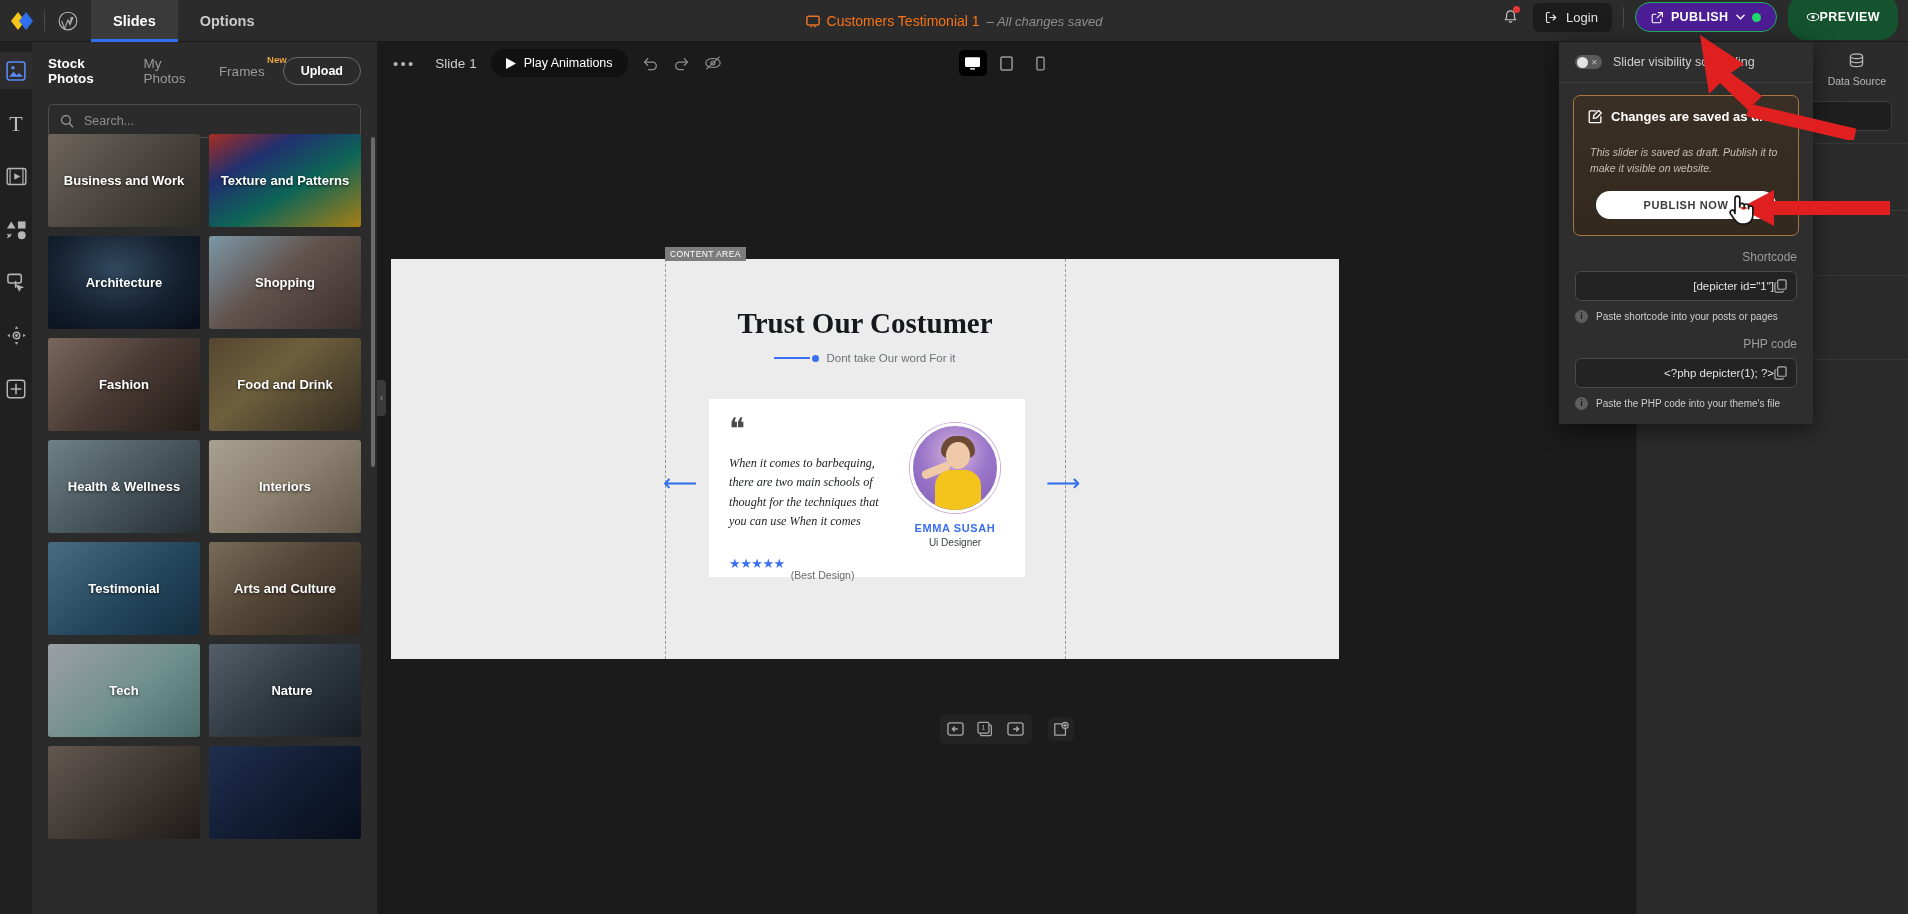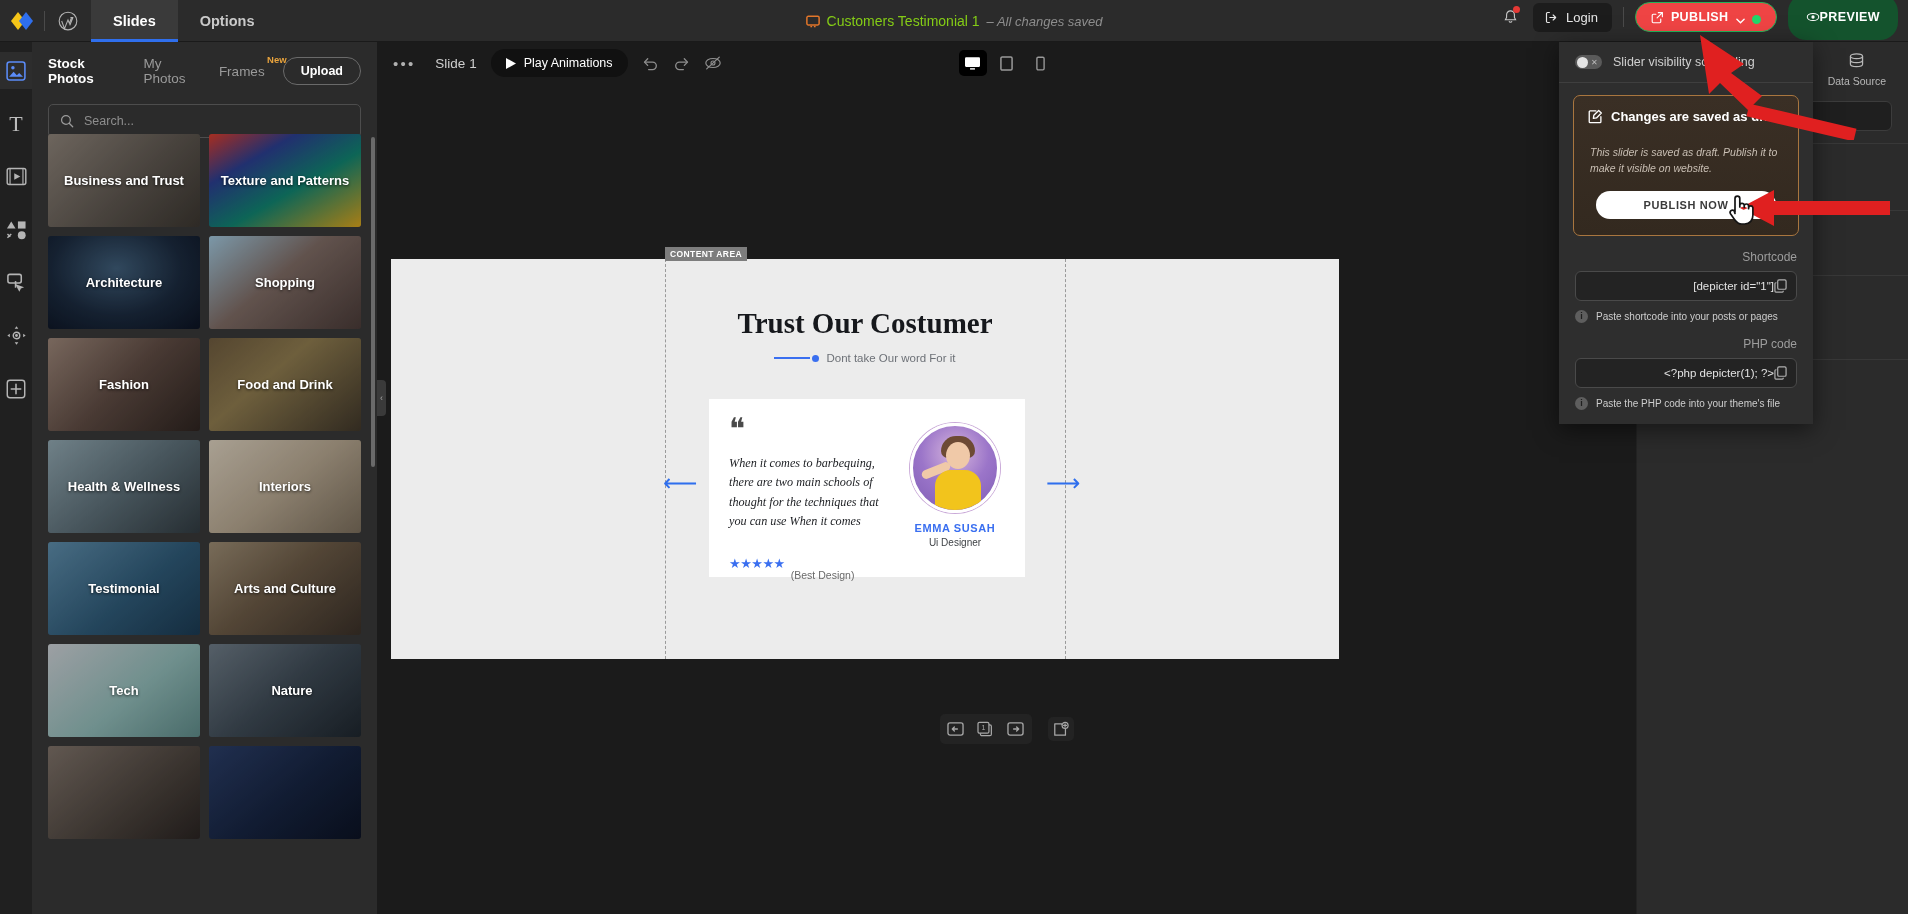--- a/index.html
+++ b/index.html
@@ -28,36 +28,36 @@
   }
   .topnav-item.active { color: #fff; background: #3a3a3a; }
   .topnav-item.active::after {
     content: ""; position: absolute; left: 0; right: 0; bottom: 0; height: 3px; background: #2f6fed;
   }
   .doc-title {
     position: absolute; left: 0; right: 0; top: 0; height: 42px;
     display: flex; align-items: center; justify-content: center; gap: 7px;
     pointer-events: none; font-size: 14px;
   }
-  .doc-title .t-name { color: #84cc16; font-weight: 400; }
+  .doc-title .t-name { color: #f97316; font-weight: 400; }
   .doc-title .t-saved { color: #8d8d8d; font-style: italic; font-size: 13px; }
   .top-right {
     position: absolute; right: 10px; top: 0; height: 34px;
     display: flex; align-items: center; gap: 11px;
   }
   .bell { position: relative; width: 24px; height: 24px; display:flex; align-items:center; justify-content:center; cursor: pointer;}
   .bell .dot { position: absolute; right: 2px; top: 1px; width: 7px; height: 7px; border-radius: 50%; background: #e53935; }
   .login-btn {
     display: flex; align-items: center; gap: 7px; background: #1c1c1c;
     color: #e6e6e6; font-size: 13px; padding: 7px 14px 7px 11px; border-radius: 6px; cursor: pointer;
   }
   .publish-btn {
-    display: flex; align-items: flex-end; gap: 7px; color: #fff; font-size: 12.5px;
+    display: flex; align-items: center; gap: 7px; color: #fff; font-size: 12.5px;
     font-weight: 700; letter-spacing: .4px; padding: 7px 15px;
-    border: 1px solid #21b259; border-radius: 18px; background: #ef4444; cursor: pointer;
+    border: 1px solid #21b259; border-radius: 18px; background: #4c1d95; cursor: pointer;
   }
   .publish-btn .grn-dot { width: 9px; height: 9px; border-radius: 50%; background: #21d66a; }
   .preview-btn {
     display: flex; align-items: center; color: #fff; font-size: 12.5px;
     font-weight: 700; letter-spacing: .4px; padding: 16px 18px;
     border-radius: 18px; background: #14532d; cursor: pointer;
   }
 
   
   .rail {
@@ -152,21 +152,21 @@
   .stage {
     position: absolute; left: 0; top: 175px; width: 948px; height: 400px;
     background: #ececec;
   }
   .content-area-box {
     position: absolute; left: 274px; top: 0; width: 401px; height: 400px;
     border-left: 1px dashed #9a9a9a; border-right: 1px dashed #9a9a9a;
   }
   .content-area-tag {
     position: absolute; left: 274px; top: -12px; background: #7d7d7d; color: #fff;
-    font-size: 8.5px; font-weight: 700; letter-spacing: .4px; padding: 2px 5px;
+    font-size: 8.5px; font-weight: 400; letter-spacing: .4px; padding: 2px 5px;
   }
   .slide-title {
     position: absolute; left: 0; right: 0; top: 48px; text-align: center;
     font-family: "Liberation Serif", serif; font-size: 29px; font-weight: 700; color: #16181c;
   }
   .slide-sub {
     position: absolute; left: 0; right: 0; top: 93px;
     display: flex; align-items: center; justify-content: center; gap: 7px;
   }
   .sub-line { width: 36px; height: 2px; background: #3a6ff0; }
@@ -421,21 +421,21 @@
             <path d="M10.5 10.5L14.5 14.5" stroke="#9b9b9b" stroke-width="1.5" stroke-linecap="round"></path>
           </svg>
         <input type="text" placeholder="Search..." style="">
       </div>
     </div>
 
     <div class="cat-scroll">
       <div class="cat-grid">
         <div class="cat" style="background: linear-gradient(135deg, rgb(140, 130, 120) 0%, rgb(93, 86, 79) 55%, rgb(59, 54, 48) 100%);">
           <div class="shade"></div>
-          <div class="label">Business and Trust</div>
+          <div class="label">Business and Work</div>
         </div>
         <div class="cat" style="background: linear-gradient(150deg, rgb(214, 59, 42) 0%, rgb(43, 62, 143) 28%, rgb(17, 130, 111) 58%, rgb(216, 162, 28) 100%);">
           <div class="shade"></div>
           <div class="label">Texture and Patterns</div>
         </div>
         <div class="cat" style="background: radial-gradient(at 45% 35%, rgb(63, 93, 120) 0%, rgb(27, 42, 62) 55%, rgb(12, 19, 34) 100%);">
           <div class="shade"></div>
           <div class="label">Architecture</div>
         </div>
         <div class="cat" style="background: linear-gradient(140deg, rgb(159, 195, 216) 0%, rgb(125, 106, 99) 45%, rgb(74, 59, 56) 100%);">

